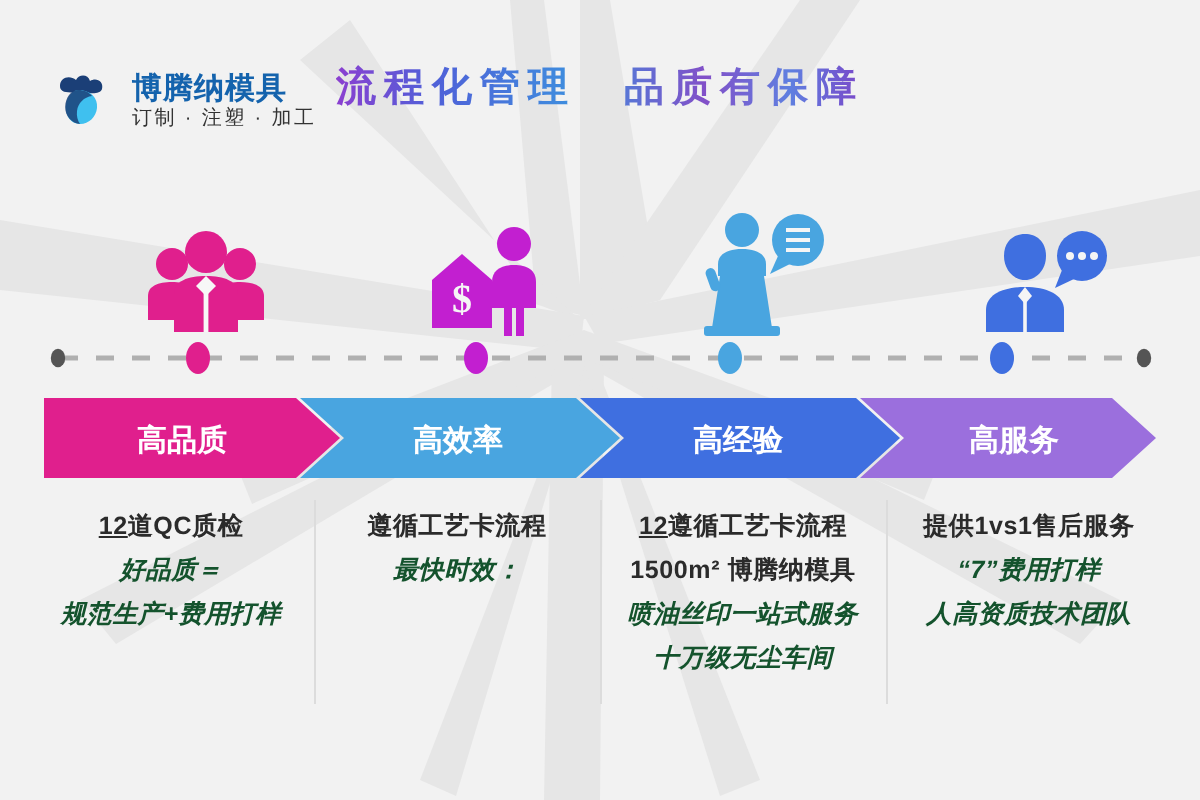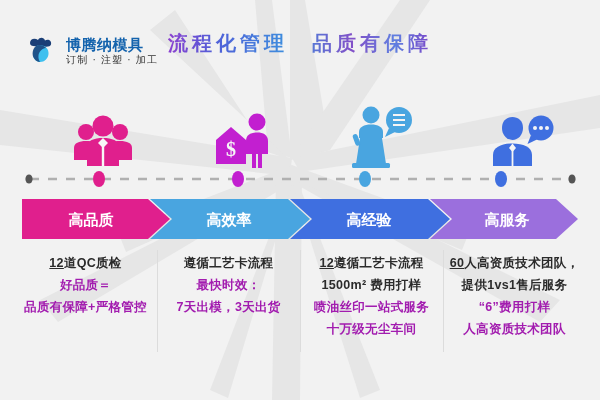--- a/index.html
+++ b/index.html
@@ -36,21 +36,21 @@
   
   .banner{position:absolute;left:22px;top:199px;width:556px;height:40px;}
 
   
   .details{position:absolute;left:14px;top:252px;width:572px;height:110px;display:flex;}
   .detail-col{flex:1 1 0;position:relative;text-align:center;padding:0 4px;}
   .detail-col + .detail-col::before{
     content:"";position:absolute;left:0;top:-2px;width:1px;height:102px;background:#dcdcdc;}
   .dline{font-size:12.5px;line-height:22px;white-space:nowrap;color:#333;letter-spacing:.3px;}
   .dline.dark{color:#2b2b2b;font-weight:bold;}
-  .dline.pink{color:#a21caf;font-weight:bold;}
+  .dline.pink{color:#14532d;font-weight:bold;font-style:italic;}
   .dline .num{text-decoration:underline;}
 </style>
 </head>
 <body>
 
 <div class="poster">
 
   <svg class="watermark" viewBox="0 0 600 400" preserveAspectRatio="none">
     <g fill="#e6e6e6">
       <polygon points="290,0 305,0 330,150 290,160"></polygon>
@@ -178,37 +178,35 @@
     <text x="207" y="26" text-anchor="middle" fill="#ffffff" font-size="15" font-weight="bold" font-family="Liberation Sans, sans-serif">高效率</text>
     <text x="347" y="26" text-anchor="middle" fill="#ffffff" font-size="15" font-weight="bold" font-family="Liberation Sans, sans-serif">高经验</text>
     <text x="485" y="26" text-anchor="middle" fill="#ffffff" font-size="15" font-weight="bold" font-family="Liberation Sans, sans-serif">高服务</text>
   </svg>
 
   <div class="details">
 
     <div class="detail-col">
       <div class="dline dark"><span class="num">12</span><span>道QC质检</span></div>
       <div class="dline pink"><span>好品质＝</span></div>
-      <div class="dline pink"><span>品质有保障+严格管控</span></div>
+      <div class="dline pink"><span>规范生产+费用打样</span></div>
     </div>
 
     <div class="detail-col">
       <div class="dline dark"><span>遵循工艺卡流程</span></div>
       <div class="dline pink"><span>最快时效：</span></div>
-      <div class="dline pink"><span>7天出模，3天出货</span></div>
     </div>
 
     <div class="detail-col">
       <div class="dline dark"><span class="num">12</span><span>遵循工艺卡流程</span></div>
-      <div class="dline dark"><span>1500m² 费用打样</span></div>
+      <div class="dline dark"><span>1500m² 博腾纳模具</span></div>
       <div class="dline pink"><span>喷油丝印一站式服务</span></div>
       <div class="dline pink"><span>十万级无尘车间</span></div>
     </div>
 
     <div class="detail-col">
-      <div class="dline dark"><span class="num">60</span><span>人高资质技术团队，</span></div>
       <div class="dline dark"><span>提供1vs1售后服务</span></div>
-      <div class="dline pink"><span>“6”费用打样</span></div>
+      <div class="dline pink"><span>“7”费用打样</span></div>
       <div class="dline pink"><span>人高资质技术团队</span></div>
     </div>
   </div>
 
 </div>
 
 </body></html>

